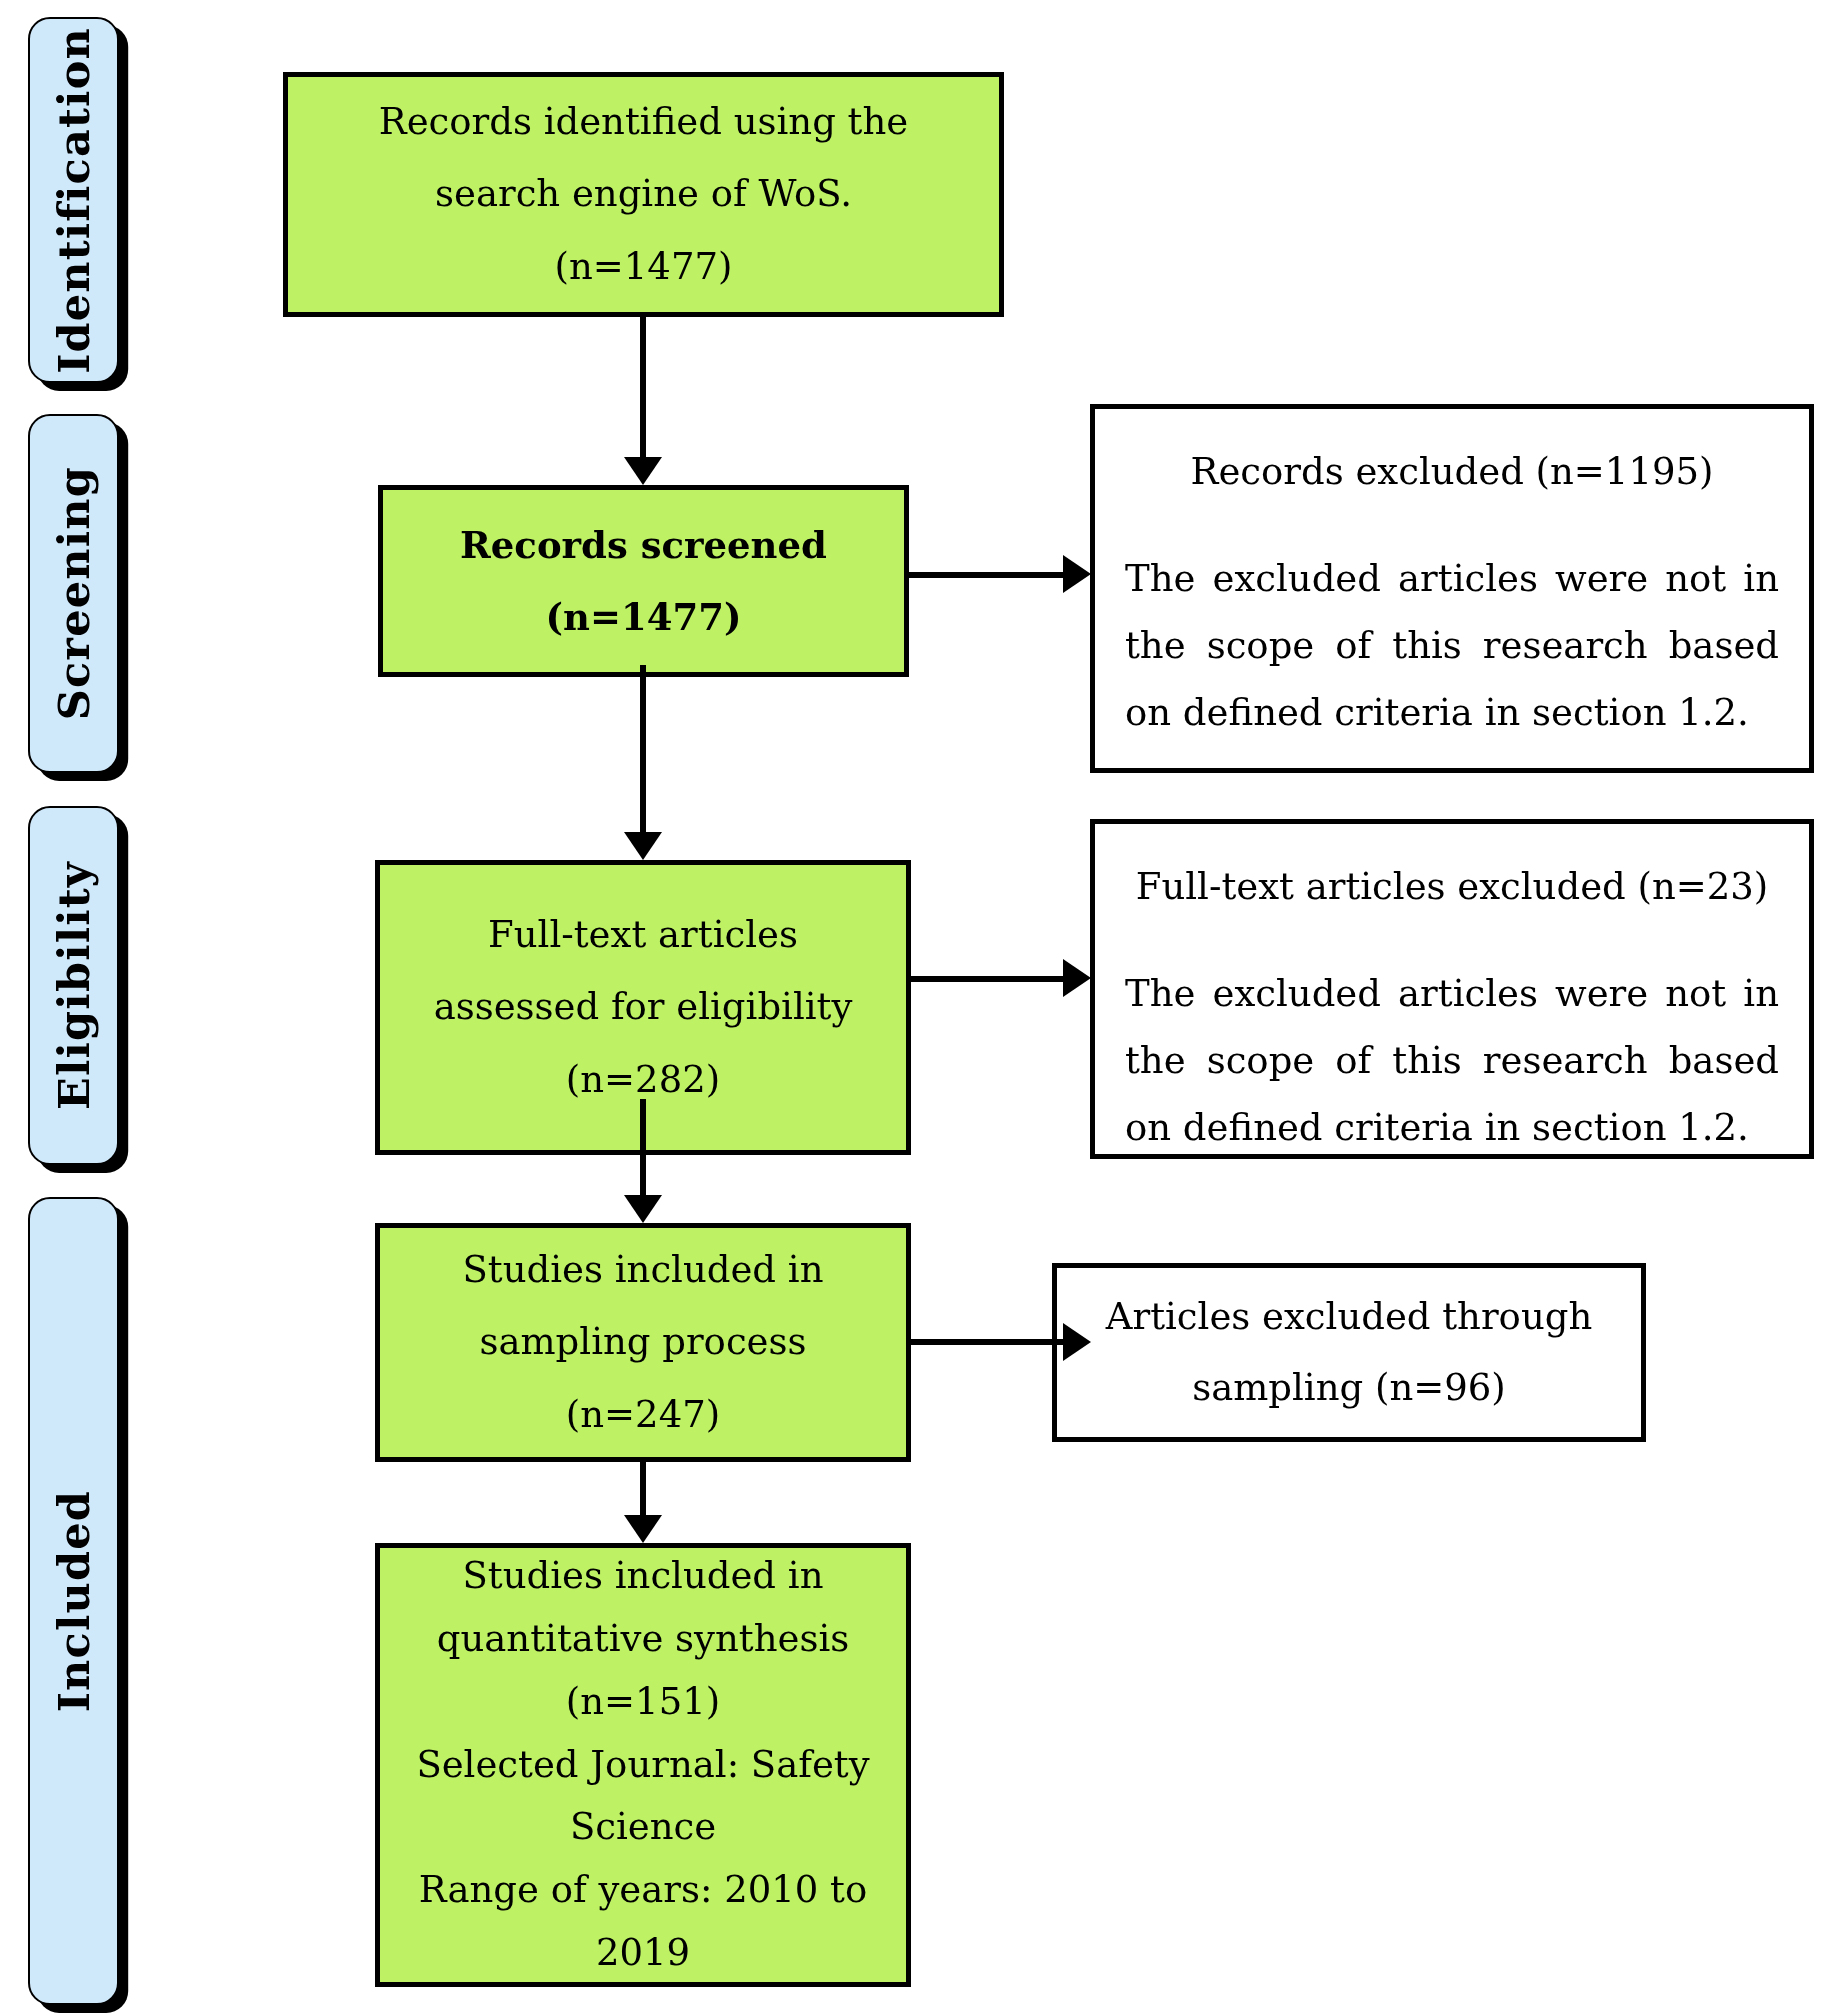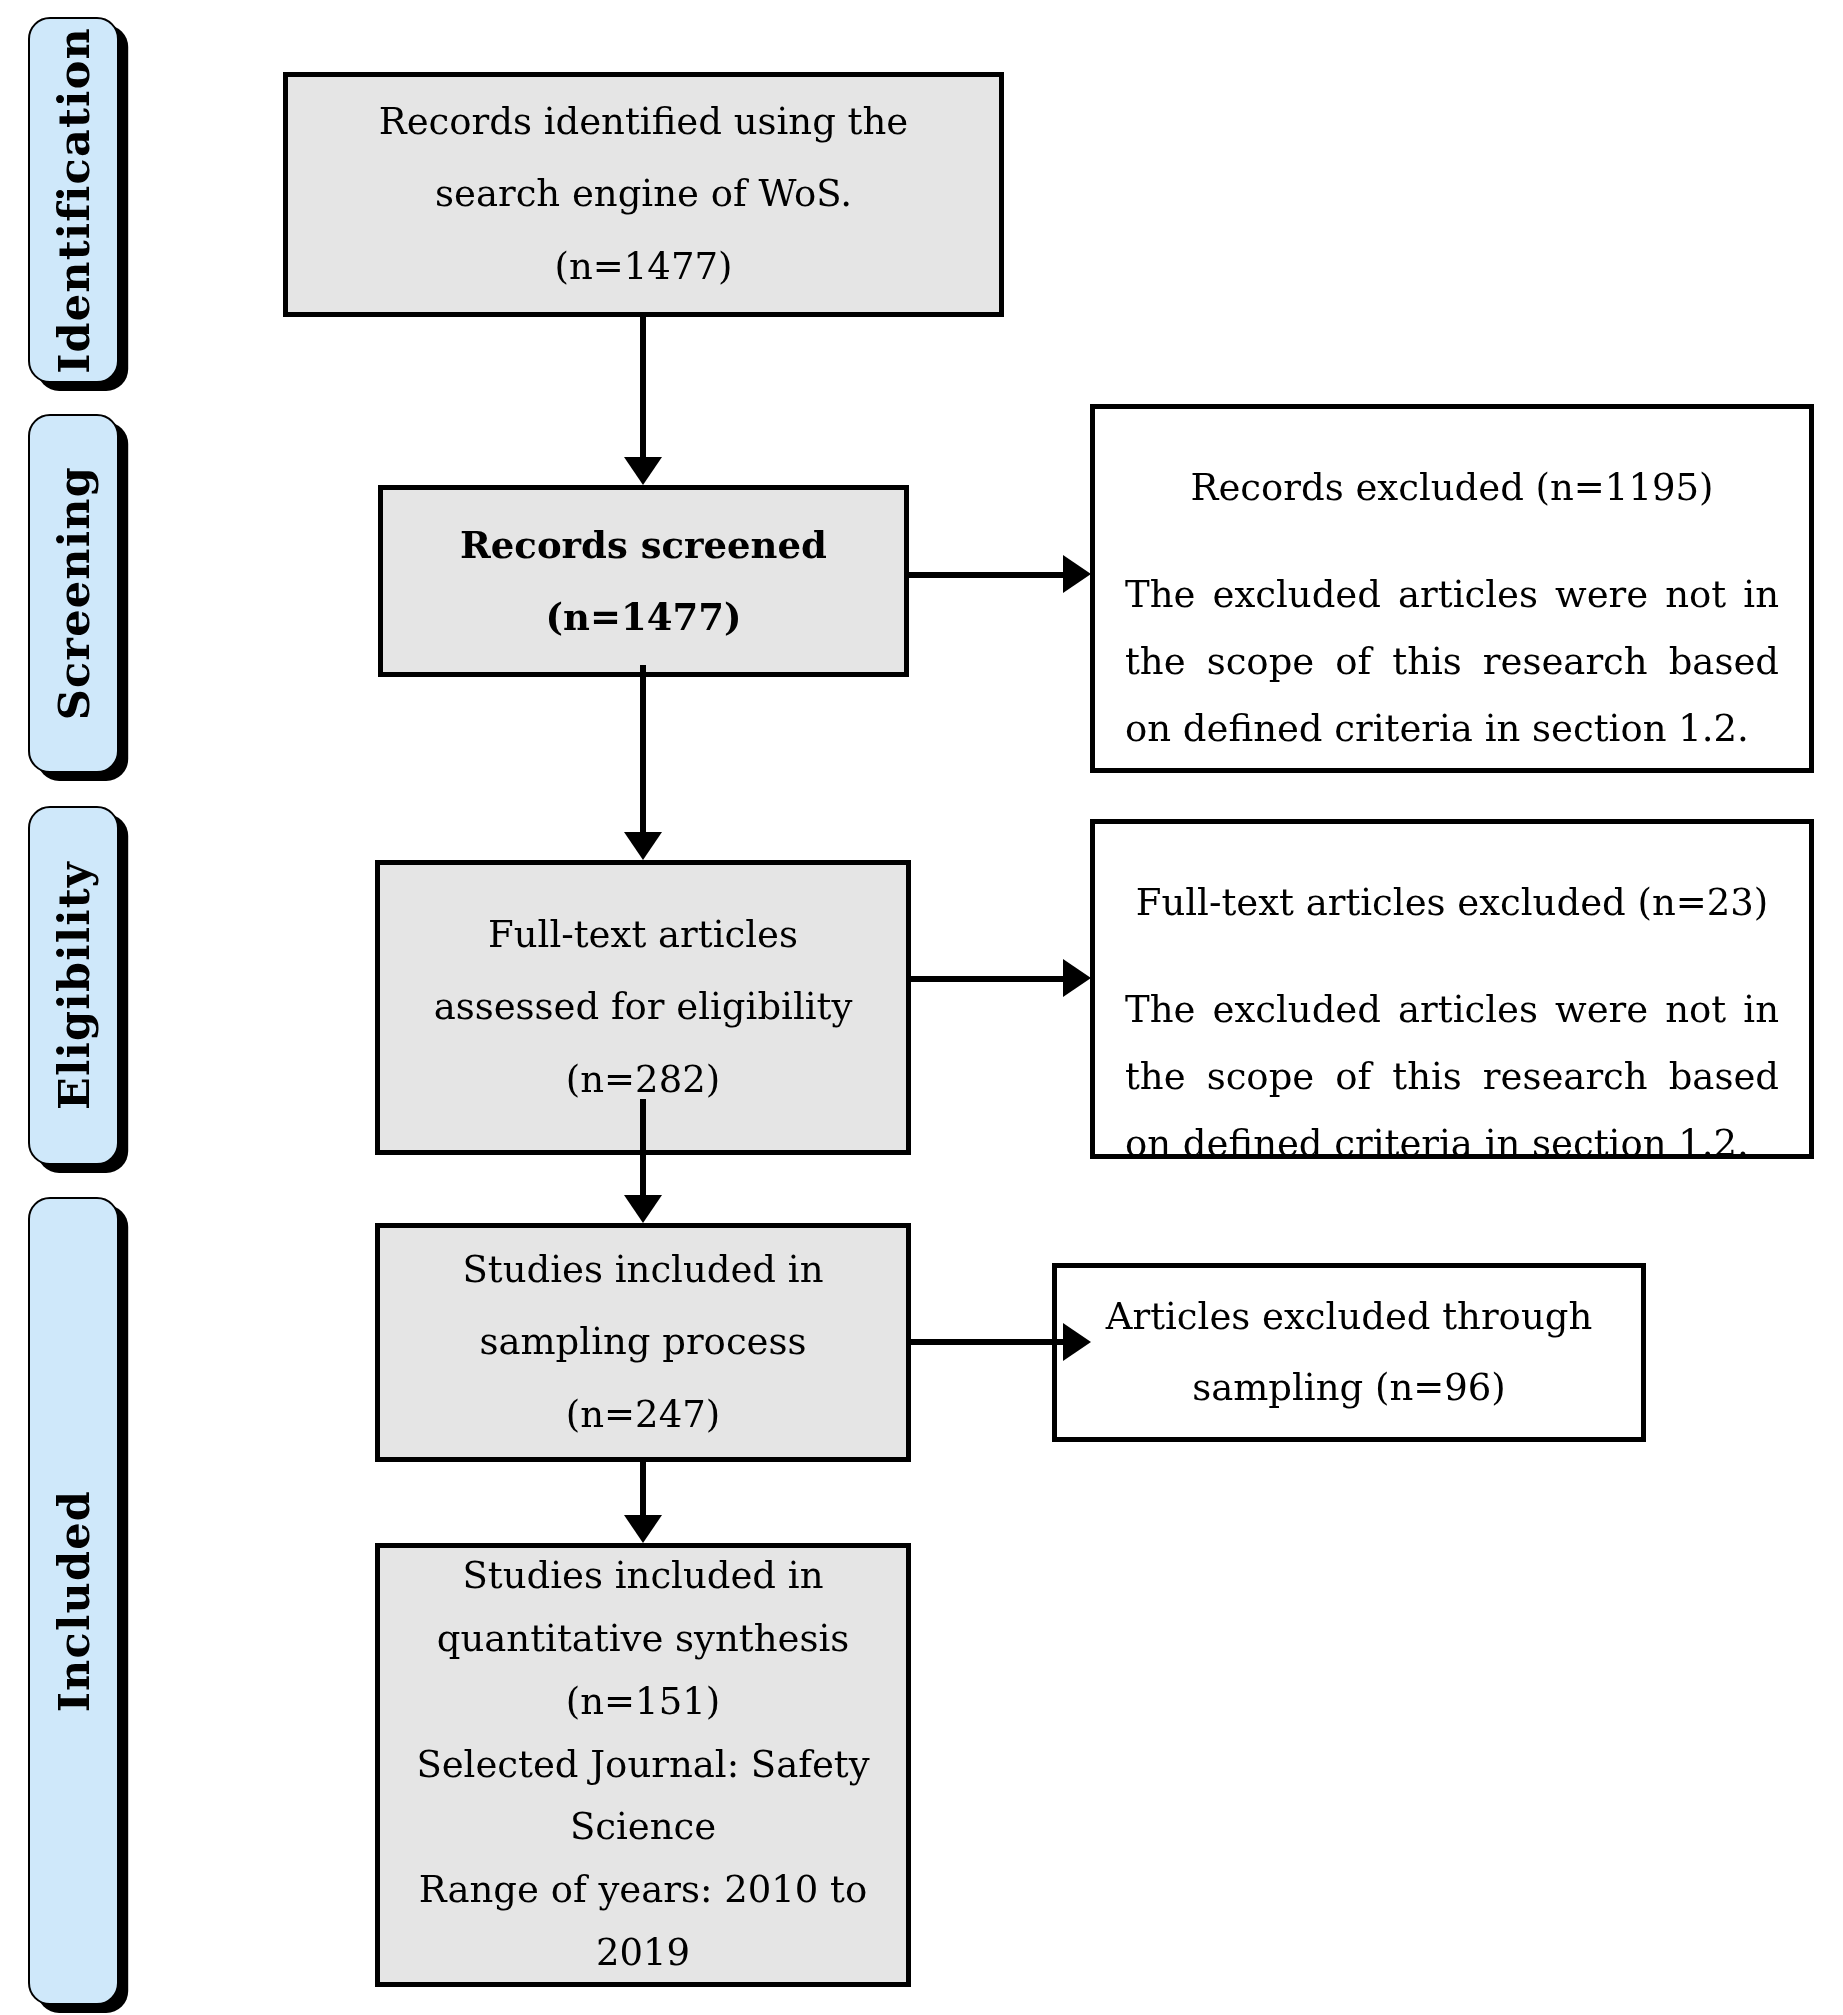--- a/index.html
+++ b/index.html
@@ -39,21 +39,21 @@
     white-space: nowrap;
   }
   #stage-identification { top: 17.3px;   height: 366px; }
   #stage-screening      { top: 414px;  height: 359px; }
   #stage-eligibility    { top: 806px; height: 359px; }
   #stage-included       { top: 1197px; height: 808px; }
 
   
   .fbox {
     position: absolute;
-    background: #e5e5e5;
+    background: #bef264;
     border: 5.2px solid #000000;
     box-sizing: border-box;
     display: flex;
     align-items: center;
     justify-content: center;
     text-align: center;
   }
   .fbox .flow-text {
     white-space: pre-line;
     font-size: 37px;
@@ -66,21 +66,21 @@
   #flow-box-4 { left: 375px; top: 1223px; width: 536px;  height: 239px; }
   #flow-box-5 { left: 375px; top: 1543px; width: 536px;  height: 444px; }
   #flow-box-5 .flow-text { line-height: 1.7; }
 
   
   .sbox {
     position: absolute;
     background: #ffffff;
     border: 5.2px solid #000000;
     box-sizing: border-box;
-    padding: 51px 30px;
+    padding: 35px 30px;
   }
   .sbox .sbox-title {
     text-align: center;
     font-size: 37px;
     line-height: 1.5;
     margin-bottom: 45px;
   }
   .sbox .sbox-body {
     text-align: justify;
     font-size: 37px;

